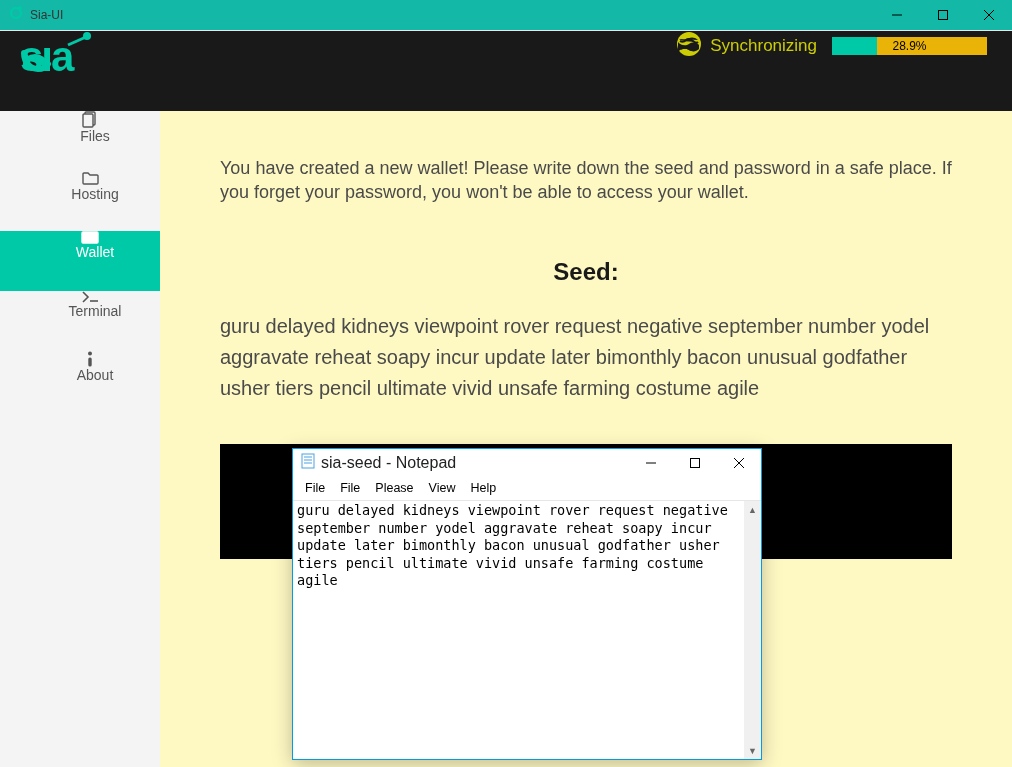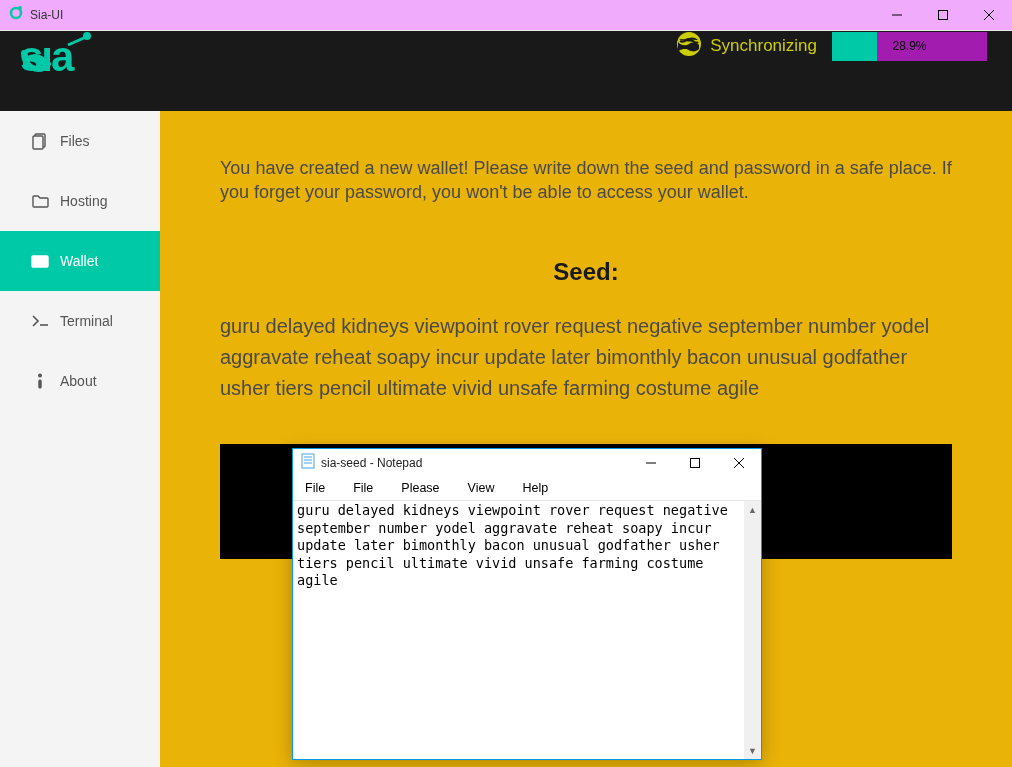--- a/index.html
+++ b/index.html
@@ -1,54 +1,54 @@
 <!DOCTYPE html>
 <html><head>
 <meta charset="utf-8">
 <style>
   html,body{margin:0;padding:0;font-family:"Segoe UI",Arial,sans-serif;}
   body{background:#fff;width:1012px;height:767px;overflow:hidden;position:relative;}
   
-  .titlebar{height:30px;background:#f0abfc;border-bottom:1px solid #e8e8e8;display:flex;align-items:center;}
+  .titlebar{height:30px;background:#14b8a6;border-bottom:1px solid #e8e8e8;display:flex;align-items:center;}
   .titlebar .favicon{margin-left:8px;margin-right:6px;}
   .titlebar .title{font-size:12px;color:#333;}
   .titlebar .spacer{flex:1;}
   .titlebar .tbtn{width:46px;height:30px;display:flex;align-items:center;justify-content:center;}
   .titlebar .tbtn svg{display:block;}
   
   .header{height:80px;background:#191919;display:flex;align-items:flex-start;}
   .header .logo{margin-left:20px;}
   .header .spacer{flex:1;}
   .sync-block{display:flex;align-items:center;margin-right:25px;}
   .sync-text{color:#cdcd04;font-size:17px;margin:0 15px 0 8px;font-weight:500;}
-  .progress{width:155px;height:29px;background:#a21caf;position:relative;}
+  .progress{width:155px;height:18px;background:#eab308;position:relative;}
   .progress .bar{height:100%;background:#00c9a7;}
   .progress .pct{position:absolute;top:0;left:0;width:100%;height:100%;display:flex;align-items:center;justify-content:center;font-size:12px;color:#000;}
   
   .body{display:flex;height:calc(767px - 30px - 80px);}
   .sidebar{width:160px;background:#f4f4f4;}
-  .sidebar-item{height:60px;display:flex;align-items:center;padding-left:30px;color:#555;font-size:14px;cursor:pointer;}
+  .sidebar-item{height:60px;display:flex;align-items:center;padding-left:30px;color:#555;font-size:14px;cursor:pointer;flex-direction:column;}
   .sidebar-item.active{background:#00c9a7;color:#fff;}
   .sidebar-item .s-icon{width:20px;display:flex;justify-content:center;margin-right:10px;}
   .sidebar-item .s-icon svg{display:block;}
   .sidebar-item.active svg{stroke:#fff;fill:#fff;}
   
-  .main{flex:1;background:#eab308;padding:0 60px;position:relative;}
+  .main{flex:1;background:#fef9c3;padding:0 60px;position:relative;}
   .intro{color:#4a4a4a;font-size:18px;line-height:1.35;margin-top:45px;font-weight:400;}
   .seed-h{color:#1a1a1a;font-size:24px;font-weight:700;text-align:center;margin-top:53px;}
   .seed-words{color:#4a4a4a;font-size:20px;line-height:1.55;margin-top:25px;font-weight:400;}
   .blackbar{background:#000;height:115px;margin-top:40px;}
   
   .notepad{position:absolute;left:292px;top:448px;width:468px;height:310px;background:#fff;border:1px solid #059ae6;box-shadow:0 4px 18px rgba(0,0,0,0.25);display:flex;flex-direction:column;}
   .np-title{height:28px;display:flex;align-items:center;background:#fff;}
   .np-title .np-icon{margin:0 6px 0 8px;}
-  .np-title .np-text{font-size:12px;color:#222;text-align:center;}
+  .np-title .np-text{font-size:16px;color:#222;text-align:center;}
   .np-title .spacer{flex:1;}
   .np-title .tbtn{width:44px;height:28px;display:flex;align-items:center;justify-content:center;}
-  .np-menu{display:flex;gap:16px;padding:2px 6px 3px 6px;font-size:12.5px;color:#000;}
+  .np-menu{display:flex;gap:3px;padding:2px 6px 3px 6px;font-size:12.5px;color:#000;}
   .np-menu span{padding:2px 6px;}
   .np-body{flex:1;position:relative;border-top:1px solid #e6e6e6;}
   .np-text-area{position:absolute;inset:0;padding:1px 18px 2px 4px;font-family:Consolas,monospace;font-size:13.5px;line-height:1.3;color:#000;white-space:pre-wrap;overflow:hidden;}
   .np-scroll{position:absolute;right:0;top:0;bottom:0;width:17px;background:#f0f0f0;}
   .np-scroll .arr{height:17px;display:flex;align-items:center;justify-content:center;color:#666;font-size:9px;}
   .np-scroll .arr.bottom{position:absolute;bottom:0;left:0;right:0;}
 </style>
 </head>
 <body>
 

